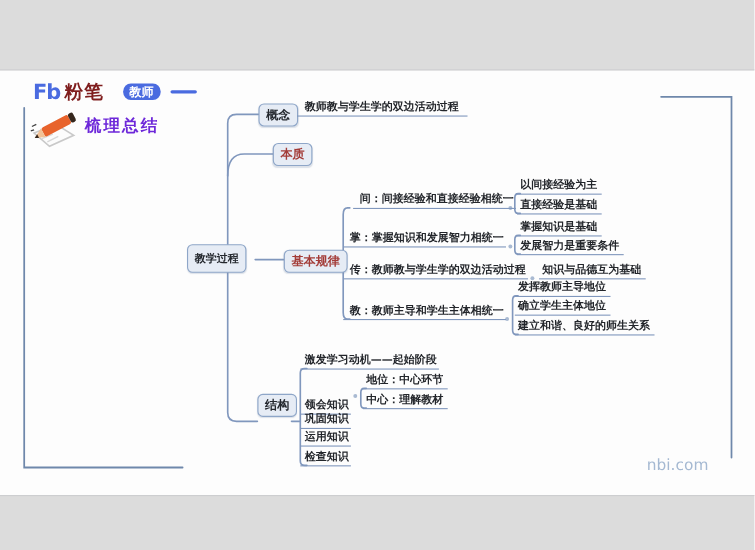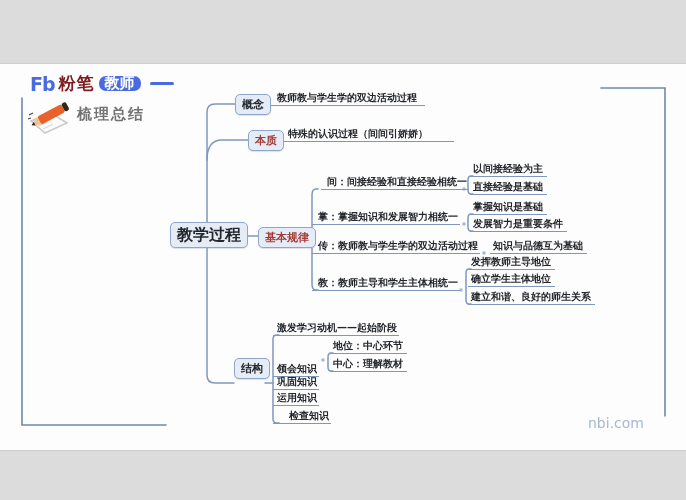--- a/index.html
+++ b/index.html
@@ -7,32 +7,32 @@
          font-family:"DejaVu Sans","Liberation Sans",sans-serif;}
   .strip{position:absolute;left:0;width:686px;background:#dcdcdc;}
   .strip-top{top:0;height:63px;border-bottom:1px solid #cdced0;}
   .strip-bottom{top:450px;height:50px;border-top:1px solid #cdced0;}
   svg.wires{position:absolute;left:0;top:0;}
   .node-box{position:absolute;background:#e6ecf5;border:1.6px solid #8ea6c8;border-radius:5px;
             height:19px;display:flex;align-items:center;justify-content:center;
             font-weight:700;font-size:11px;color:#24282e;padding:0 6px;white-space:nowrap;
             box-shadow:0 1px 1px rgba(120,140,170,.25);}
   .node-box.red{color:#a33c38;}
-  .root-box{height:24px;font-size:16px;}
+  .root-box{height:24px;font-size:10px;}
   .u{position:absolute;font-weight:700;font-size:10px;line-height:10px;color:#23262b;
      white-space:nowrap;border-bottom:1.5px solid #8097bd;padding:0 2px 2px 6px;}
   .u.leaf{padding:0 4px 2px 3px;}
   .logo{position:absolute;left:30px;top:72px;display:flex;align-items:center;gap:4px;}
   .logo .fb{font-size:19px;font-weight:900;color:#4a6be0;letter-spacing:-1px;}
   .logo .nm{font-size:17px;font-weight:900;color:#7f1d1d;letter-spacing:1px;}
-  .logo .badge{background:#4a6be0;color:#fff;font-size:15px;font-weight:700;
-               border-radius:7px;padding:2px 6px;line-height:11px;}
+  .logo .badge{background:#4a6be0;color:#fff;font-size:11px;font-weight:700;
+               border-radius:7px;padding:2px 6px;line-height:11px;margin-left:13px;}
   .logo .dash{width:24px;height:3px;background:#4a6be0;border-radius:2px;margin-left:5px;}
   .subtitle{position:absolute;left:77px;top:105px;font-size:15px;font-weight:700;
-            color:#737373;letter-spacing:2px;}
+            color:#6d28d9;letter-spacing:2px;}
   .pencil{position:absolute;left:24px;top:92px;}
   .watermark{position:absolute;left:588px;top:415px;font-size:14px;color:#a5b9d2;}
 </style>
 </head>
 <body>
 
 <div class="stage">
 
   <div class="strip strip-top"></div>
   <div class="strip strip-bottom"></div>
@@ -85,38 +85,37 @@
   </svg>
   <div class="subtitle">梳理总结</div>
 
   <div class="node-box root-box" style="left:170px;top:222px;">教学过程</div>
   <div class="node-box" style="left:235px;top:94px;">概念</div>
   <div class="node-box red" style="left:248px;top:130px;">本质</div>
   <div class="node-box red" style="left:258px;top:227px;">基本规律</div>
   <div class="node-box" style="left:234px;top:358px;">结构</div>
 
   <div class="u" style="left:270px;top:93px;padding:0 8px 2px 7px;">教师教与学生学的双边活动过程</div>
-  <div class="u" style="left:284px;top:129px;padding:0 26px 2px 4px;">特殊的认识过程（间间引娇娇）</div>
 
   <div class="u" style="left:304px;top:177px;margin-left:17px;">间：间接经验和直接经验相统一</div>
   <div class="u" style="left:312px;top:212px;">掌：掌握知识和发展智力相统一</div>
   <div class="u" style="left:312px;top:241px;">传：教师教与学生学的双边活动过程</div>
   <div class="u" style="left:312px;top:278px;">教：教师主导和学生主体相统一</div>
 
   <div class="u leaf" style="left:470px;top:164px;">以间接经验为主</div>
   <div class="u leaf" style="left:470px;top:182px;">直接经验是基础</div>
   <div class="u leaf" style="left:470px;top:202px;">掌握知识是基础</div>
   <div class="u leaf" style="left:470px;top:219px;">发展智力是重要条件</div>
   <div class="u leaf" style="left:490px;top:241px;">知识与品德互为基础</div>
   <div class="u leaf" style="left:468px;top:257px;">发挥教师主导地位</div>
   <div class="u leaf" style="left:468px;top:274px;">确立学生主体地位</div>
   <div class="u leaf" style="left:468px;top:292px;">建立和谐、良好的师生关系</div>
 
   <div class="u" style="left:273px;top:323px;padding-left:4px;">激发学习动机——起始阶段</div>
   <div class="u" style="left:273px;top:348px;padding-left:4px;margin-top:16px;">领会知识</div>
   <div class="u" style="left:273px;top:377px;padding-left:4px;">巩固知识</div>
   <div class="u" style="left:273px;top:393px;padding-left:4px;">运用知识</div>
-  <div class="u" style="left:273px;top:411px;padding-left:16px;">检查知识</div>
+  <div class="u" style="left:273px;top:411px;padding-left:4px;">检查知识</div>
   <div class="u leaf" style="left:330px;top:341px;">地位：中心环节</div>
   <div class="u leaf" style="left:330px;top:359px;">中心：理解教材</div>
 
   <div class="watermark">nbi.com</div>
 </div>
 
 </body></html>

